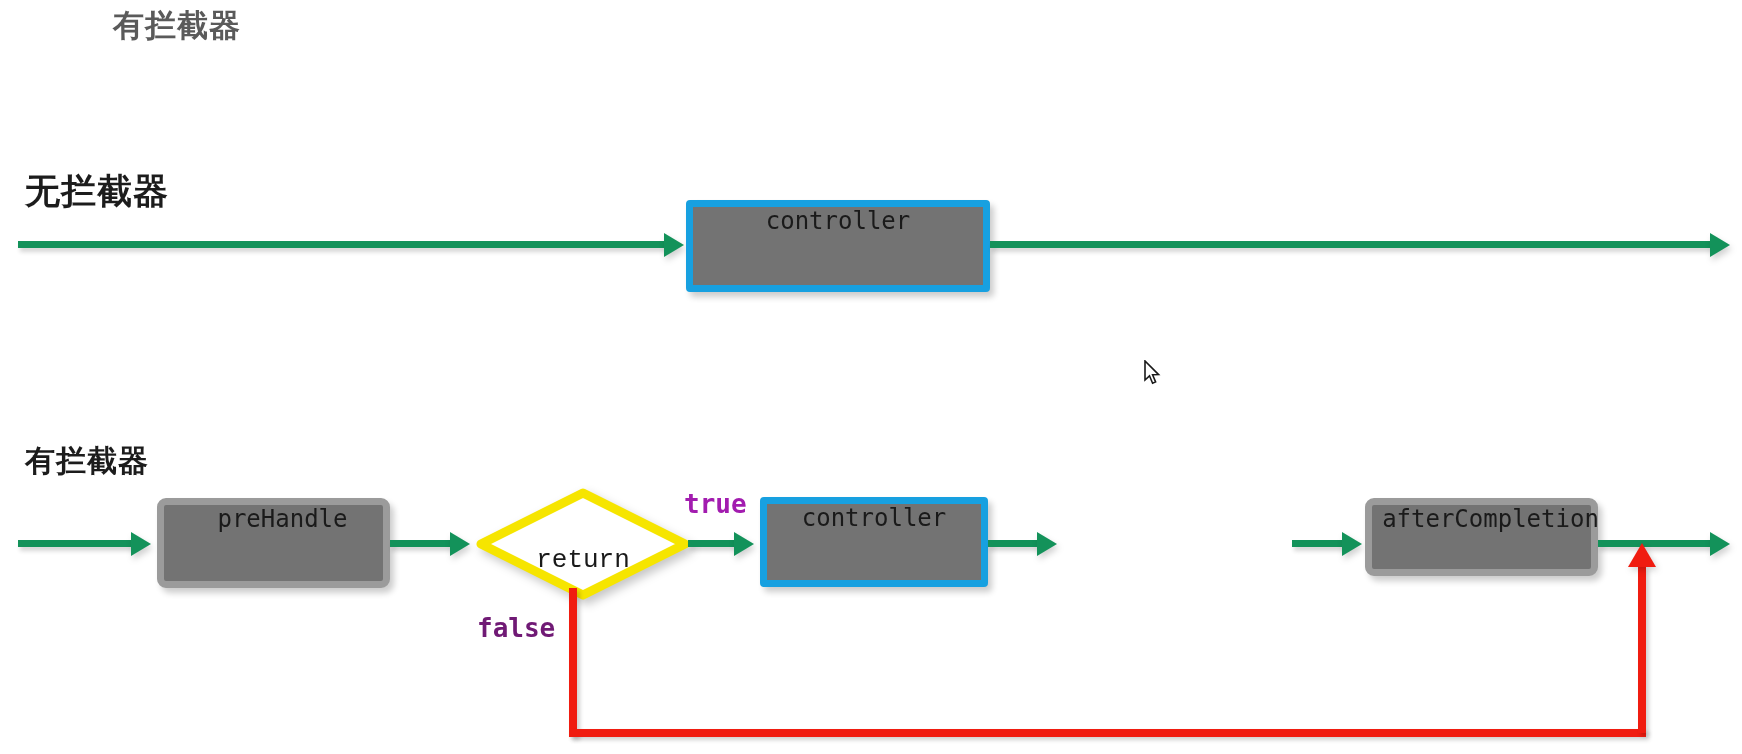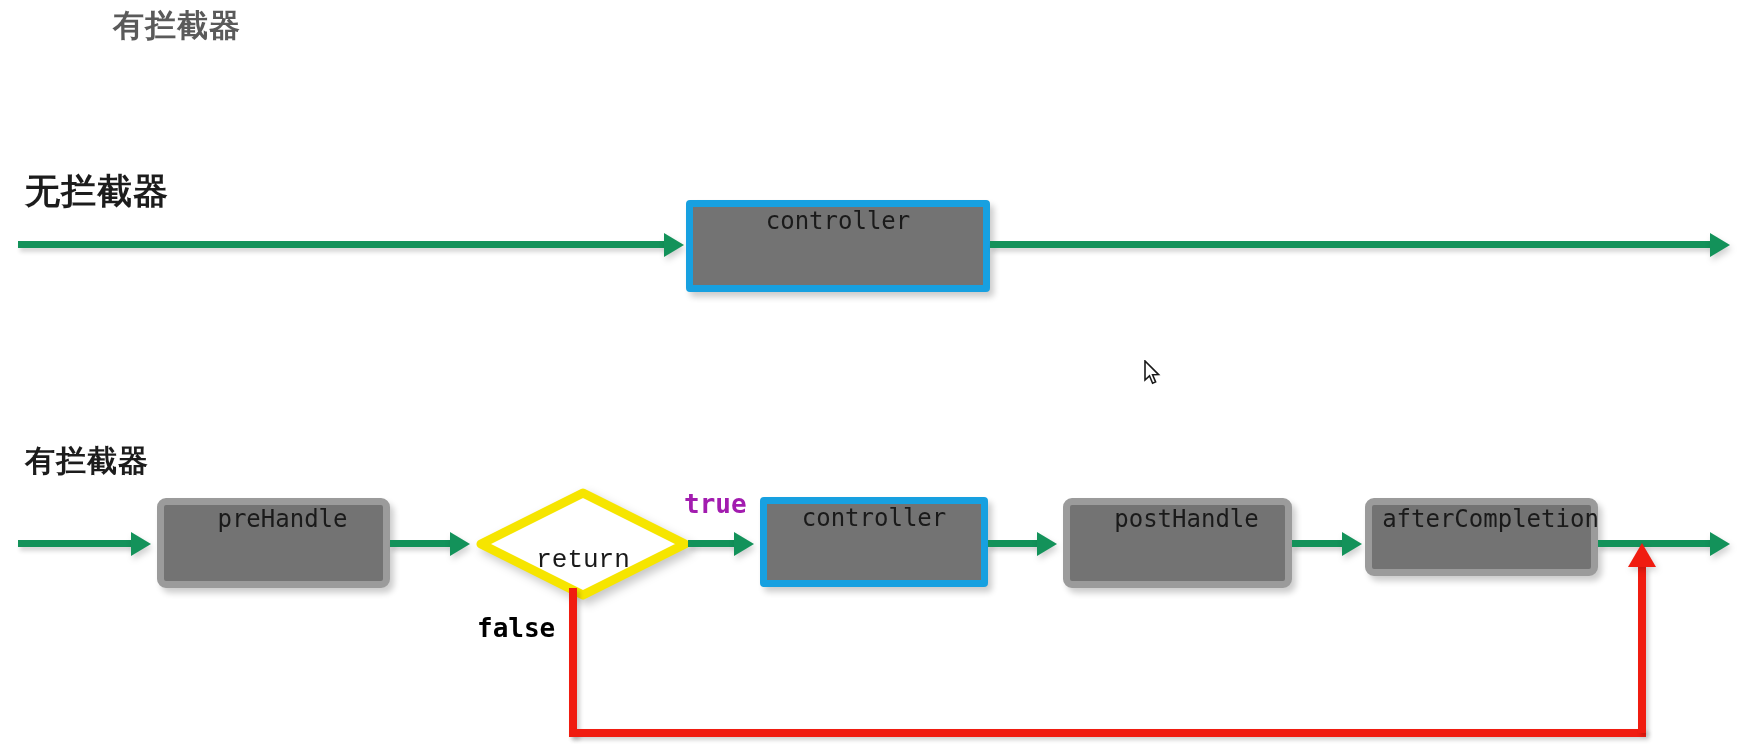--- a/index.html
+++ b/index.html
@@ -87,21 +87,21 @@
     filter:drop-shadow(2px 3px 3px rgba(0,0,0,0.18));
   }
 
   
   .blabel{
     position:absolute;
     font-family:"DejaVu Sans Mono","Liberation Mono",monospace;
     font-size:26px;font-weight:bold;white-space:nowrap;
   }
   #label-true{left:684px;top:489px;color:#a21caf;}
-  #label-false{left:477px;top:613px;color:#000000;}
+  #label-false{left:477px;top:613px;color:#701a75;}
 
   
   #decision{
     position:absolute;
     left:475px;top:487px;width:216px;height:114px;
   }
   #decision svg{display:block;filter:drop-shadow(4px 5px 5px rgba(0,0,0,0.22));}
   #decision .dtext{
     position:absolute;left:0;top:16px;width:216px;height:114px;
     display:flex;align-items:center;justify-content:center;
@@ -154,23 +154,20 @@
   <div class="ghead" style="left:734px;top:532px;"></div>
   <div class="blabel" id="label-true">true</div>
 
   <div class="node blue" id="controller-bottom" style="left:760px;top:497px;width:228px;height:90px;">
     <span>controller</span>
   </div>
 
   <div class="gline" style="left:988px;top:540px;width:51px;"></div>
   <div class="ghead" style="left:1037px;top:532px;"></div>
 
-  <div class="node gray" id="post-handle" style="left:1063px;top:498px;width:229px;height:90px;">
-    <span>postHandle</span>
-  </div>
 
   <div class="gline" style="left:1292px;top:540px;width:52px;"></div>
   <div class="ghead" style="left:1342px;top:532px;"></div>
 
   <div class="node gray" id="after-completion" style="left:1365px;top:498px;width:233px;height:78px;">
     <span>afterCompletion</span>
   </div>
 
   <div class="gline" style="left:1598px;top:540px;width:114px;"></div>
   <div class="ghead" style="left:1710px;top:532px;"></div>

